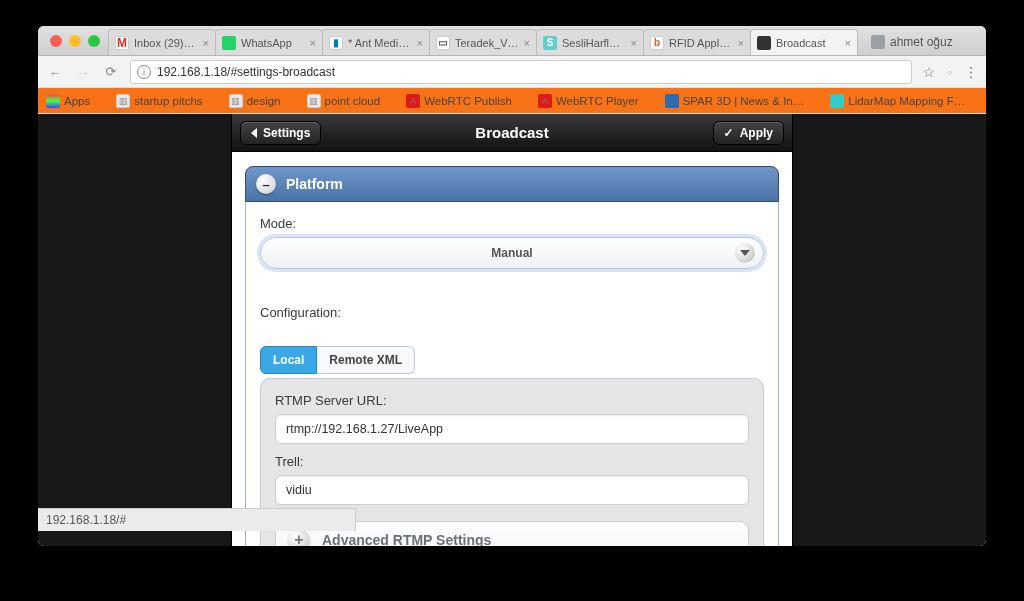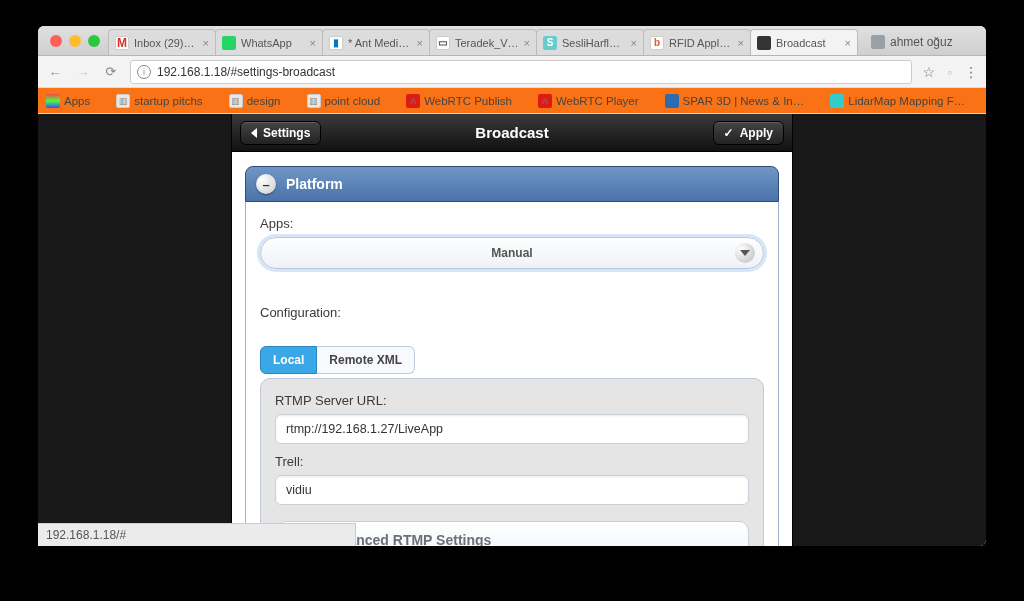--- a/index.html
+++ b/index.html
@@ -295,21 +295,21 @@
         </div>
       </div>
 
       <div class="panel-wrap">
         <div class="section-head">
           <span class="collapse-btn">–</span>
           <span>Platform</span>
         </div>
         <div class="section-body">
 
-          <div class="lbl-row">Apps:</div>
+          <div class="lbl-row">Mode:</div>
           <div class="select-pill">
             <span>Manual</span>
             <span class="dd">
                 <span class="caret"></span>
               </span>
           </div>
 
           <div style="height:36px;"></div>
 
           <div class="lbl-row">Configuration:</div>
@@ -330,15 +330,15 @@
               <span>Advanced RTMP Settings</span>
             </div>
           </div>
 
         </div>
       </div>
     </div>
   </div>
 </div>
 
-<div class="statusbar" style="position:absolute; left:38px; top:523px;">
+<div class="statusbar" style="position:absolute; left:38px; top:508px;">
   <span>192.168.1.18/#</span>
 </div>
 
 </body></html>

